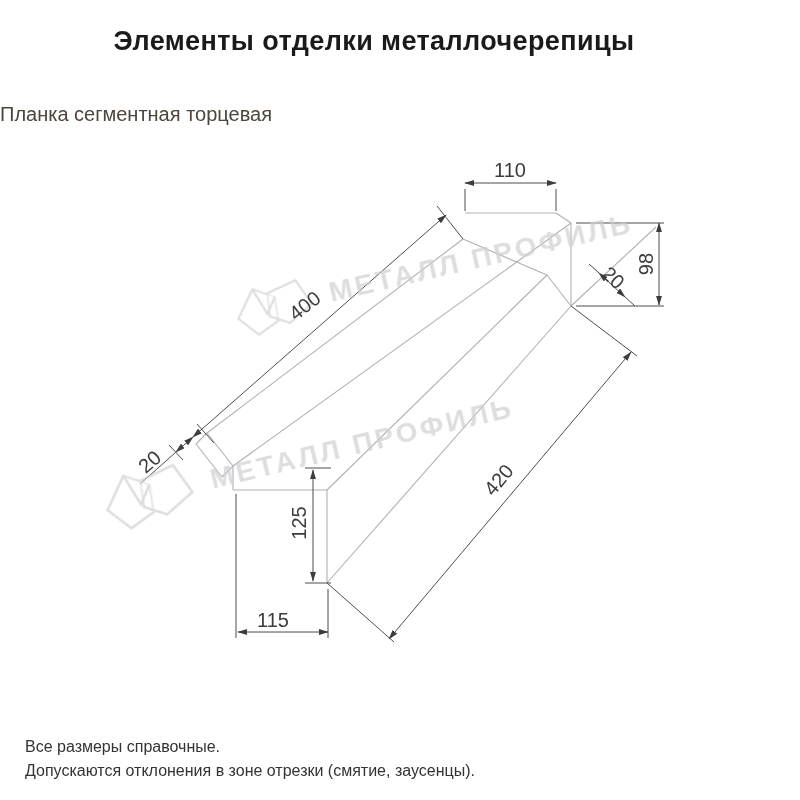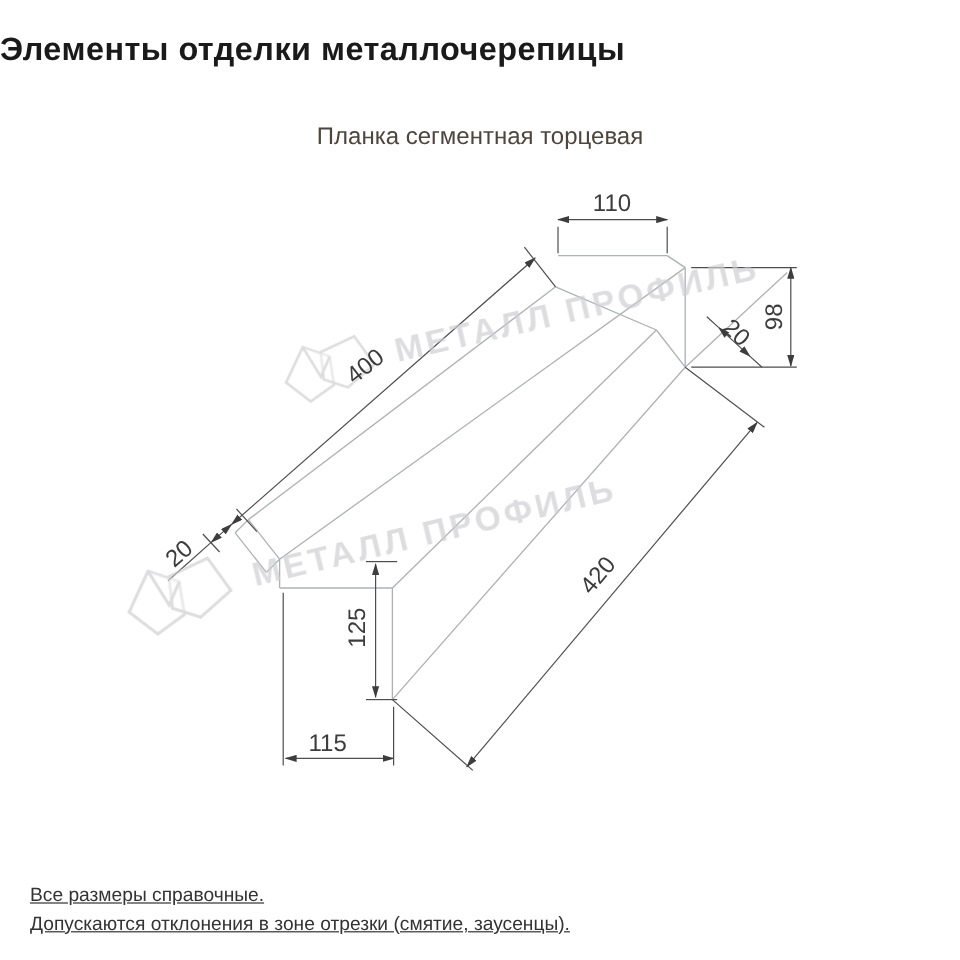--- a/index.html
+++ b/index.html
@@ -1,24 +1,24 @@
 <!DOCTYPE html>
 <html><head>
 <meta charset="utf-8">
 <style>
   html,body{margin:0;padding:0;background:#ffffff;}
   body{width:800px;height:800px;position:relative;overflow:hidden;
        font-family:"Liberation Sans", sans-serif;}
 
   .page-title{
-    position:absolute;left:0;top:26px;width:748px;
+    position:absolute;left:0;top:26px;width:748px;text-align:center;
     font-size:27px;font-weight:bold;color:#1a1a1a;letter-spacing:.4px;
   }
   .subtitle{
-    position:absolute;left:0;top:103px;width:800px;text-align:center;
+    position:absolute;left:0;top:103px;width:800px;
     font-size:20px;font-weight:400;color:#4e453d;line-height:23px;
   }
   .drawing-layer{position:absolute;left:0;top:0;width:800px;height:800px;}
 
   .watermark{
     position:absolute;display:flex;align-items:center;gap:10px;
     color:#cdced0;opacity:.68;filter:blur(.5px);
     transform-origin:left center;pointer-events:none;
   }
   .watermark .wm-text{
@@ -26,21 +26,20 @@
   }
   .wm-upper{left:230px;top:284px;transform:rotate(-13deg);}
   .wm-lower{left:98px;top:470px;transform:rotate(-13.5deg);}
 
   .dim{
     position:absolute;font-size:20px;color:#3c3c3c;white-space:nowrap;
   }
   .footer-notes{
     position:absolute;left:25px;top:735px;font-size:16px;color:#333333;
     line-height:24px;
-    text-decoration:underline;
   }
 </style>
 </head>
 <body>
 
 <div class="page-title">Элементы отделки металлочерепицы</div>
 
 <div class="subtitle">
   <div>Планка сегментная торцевая</div>
 </div>

